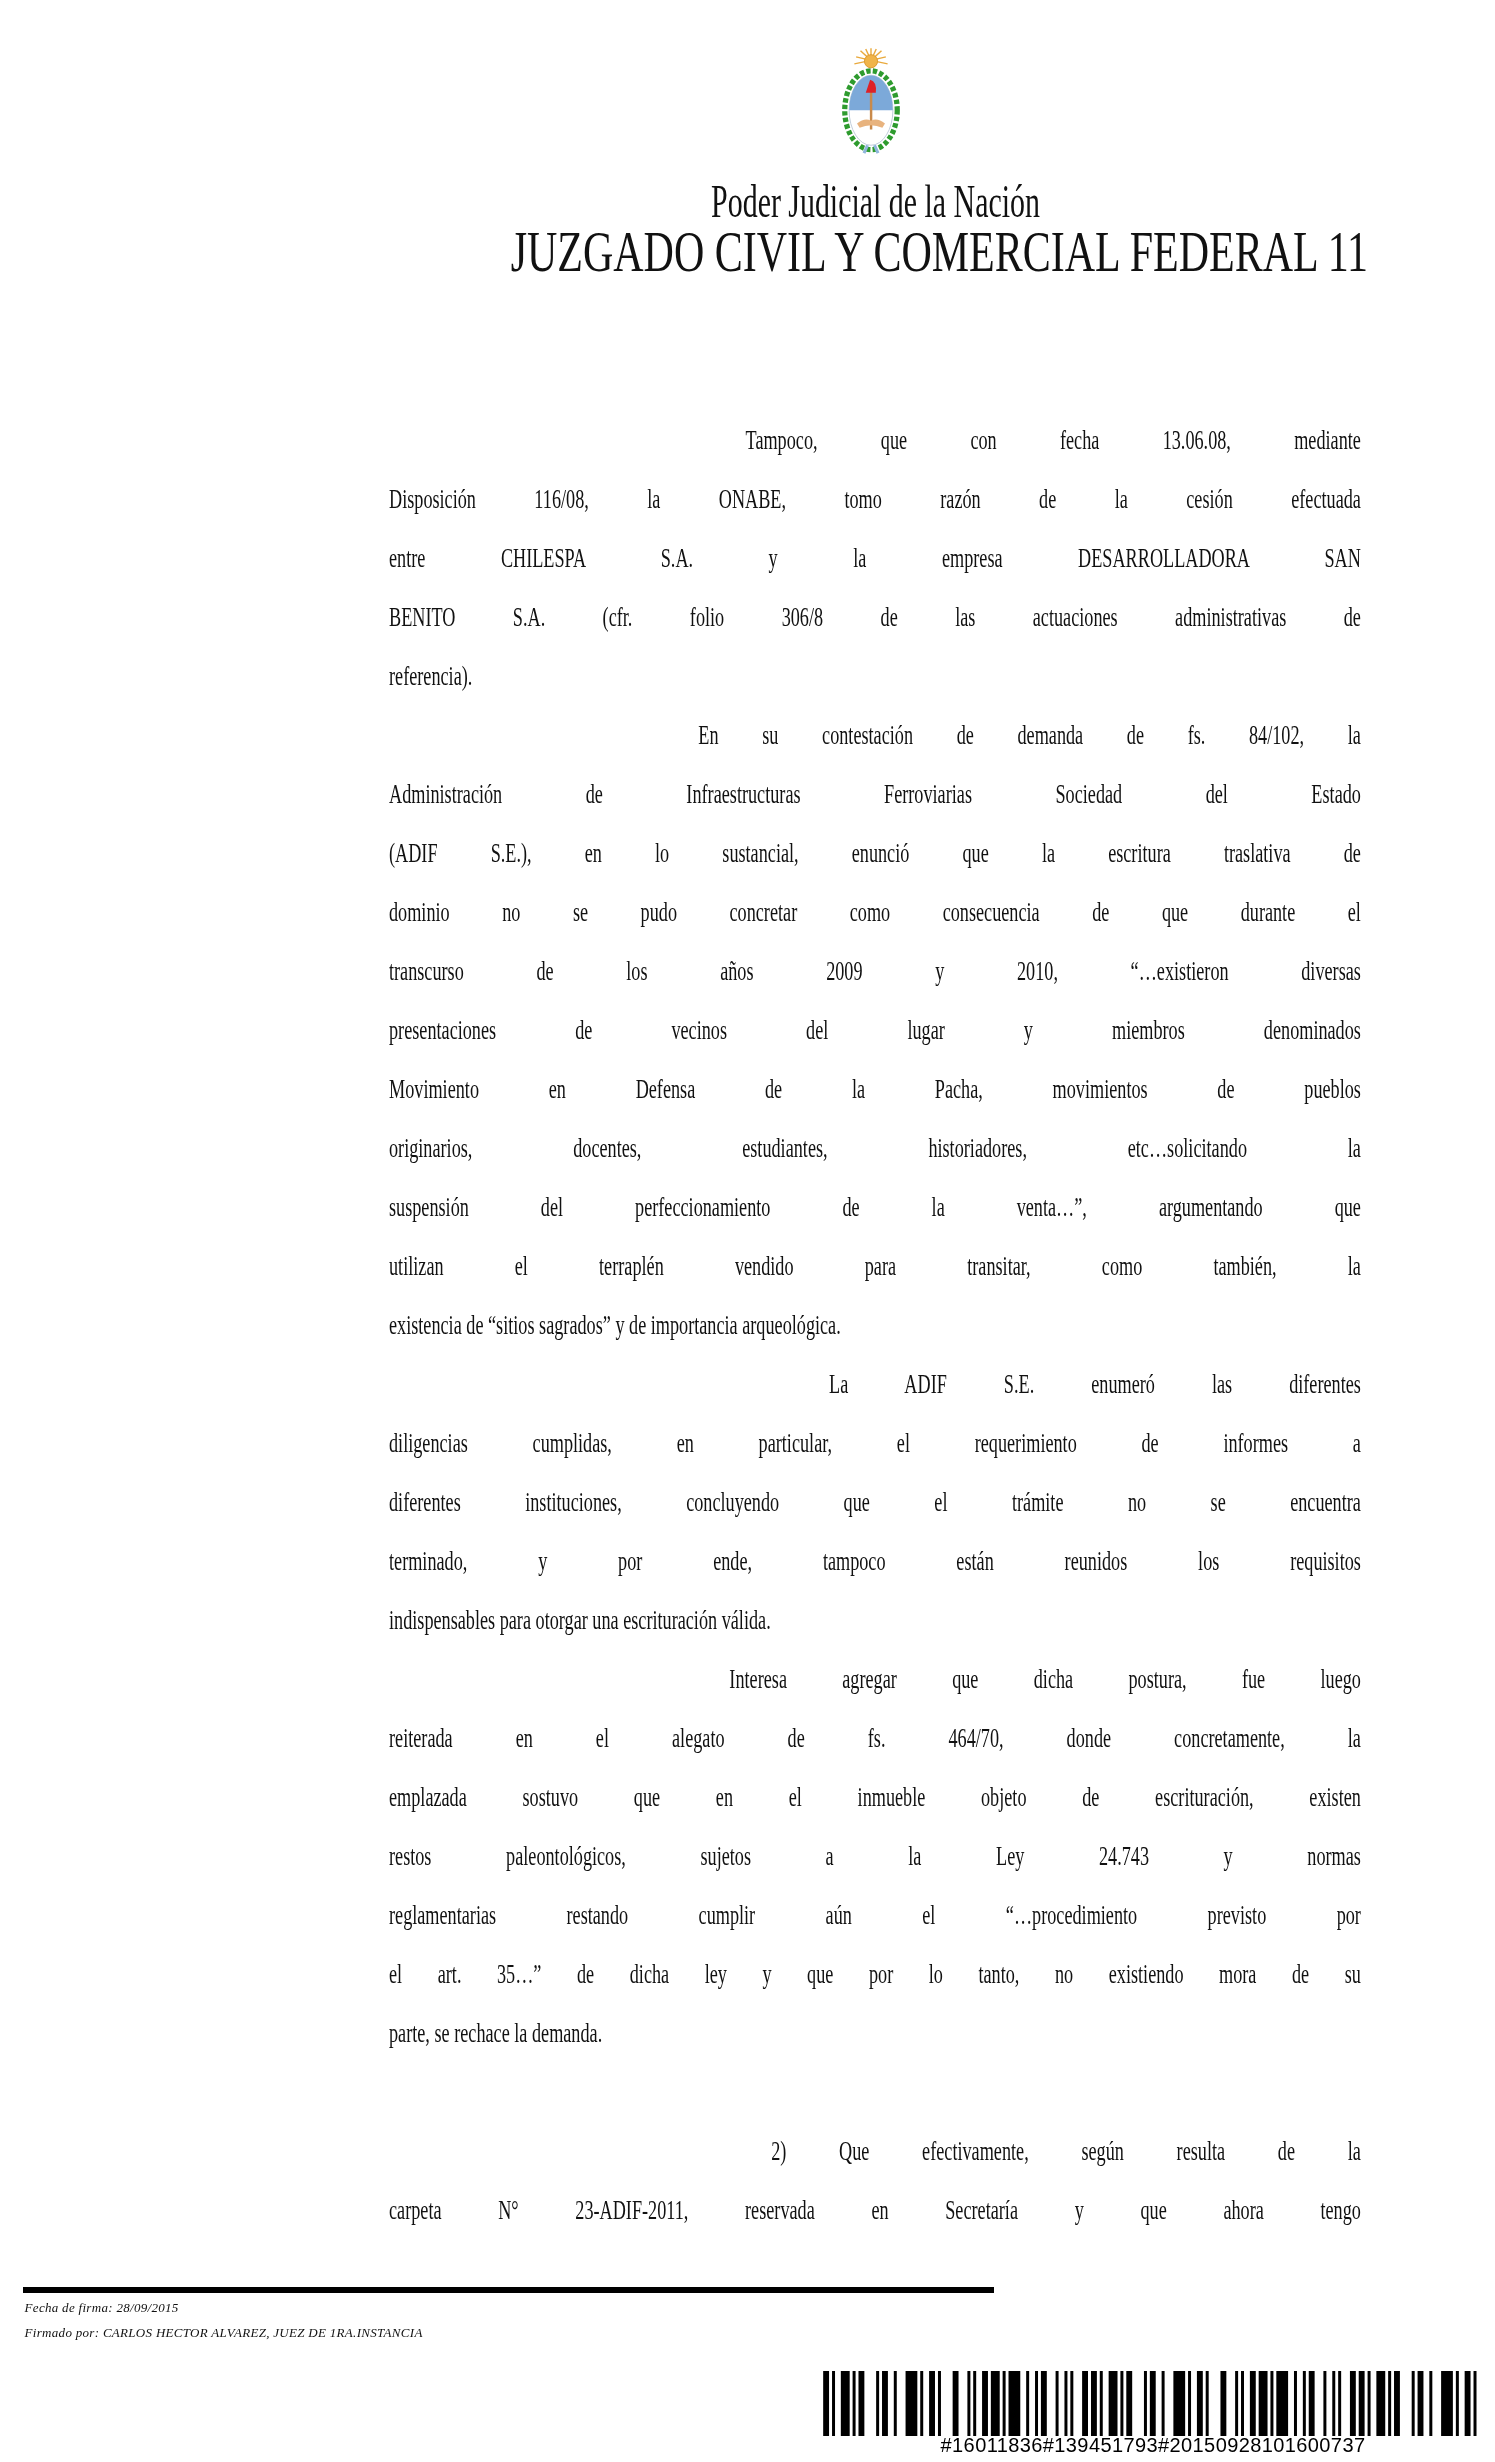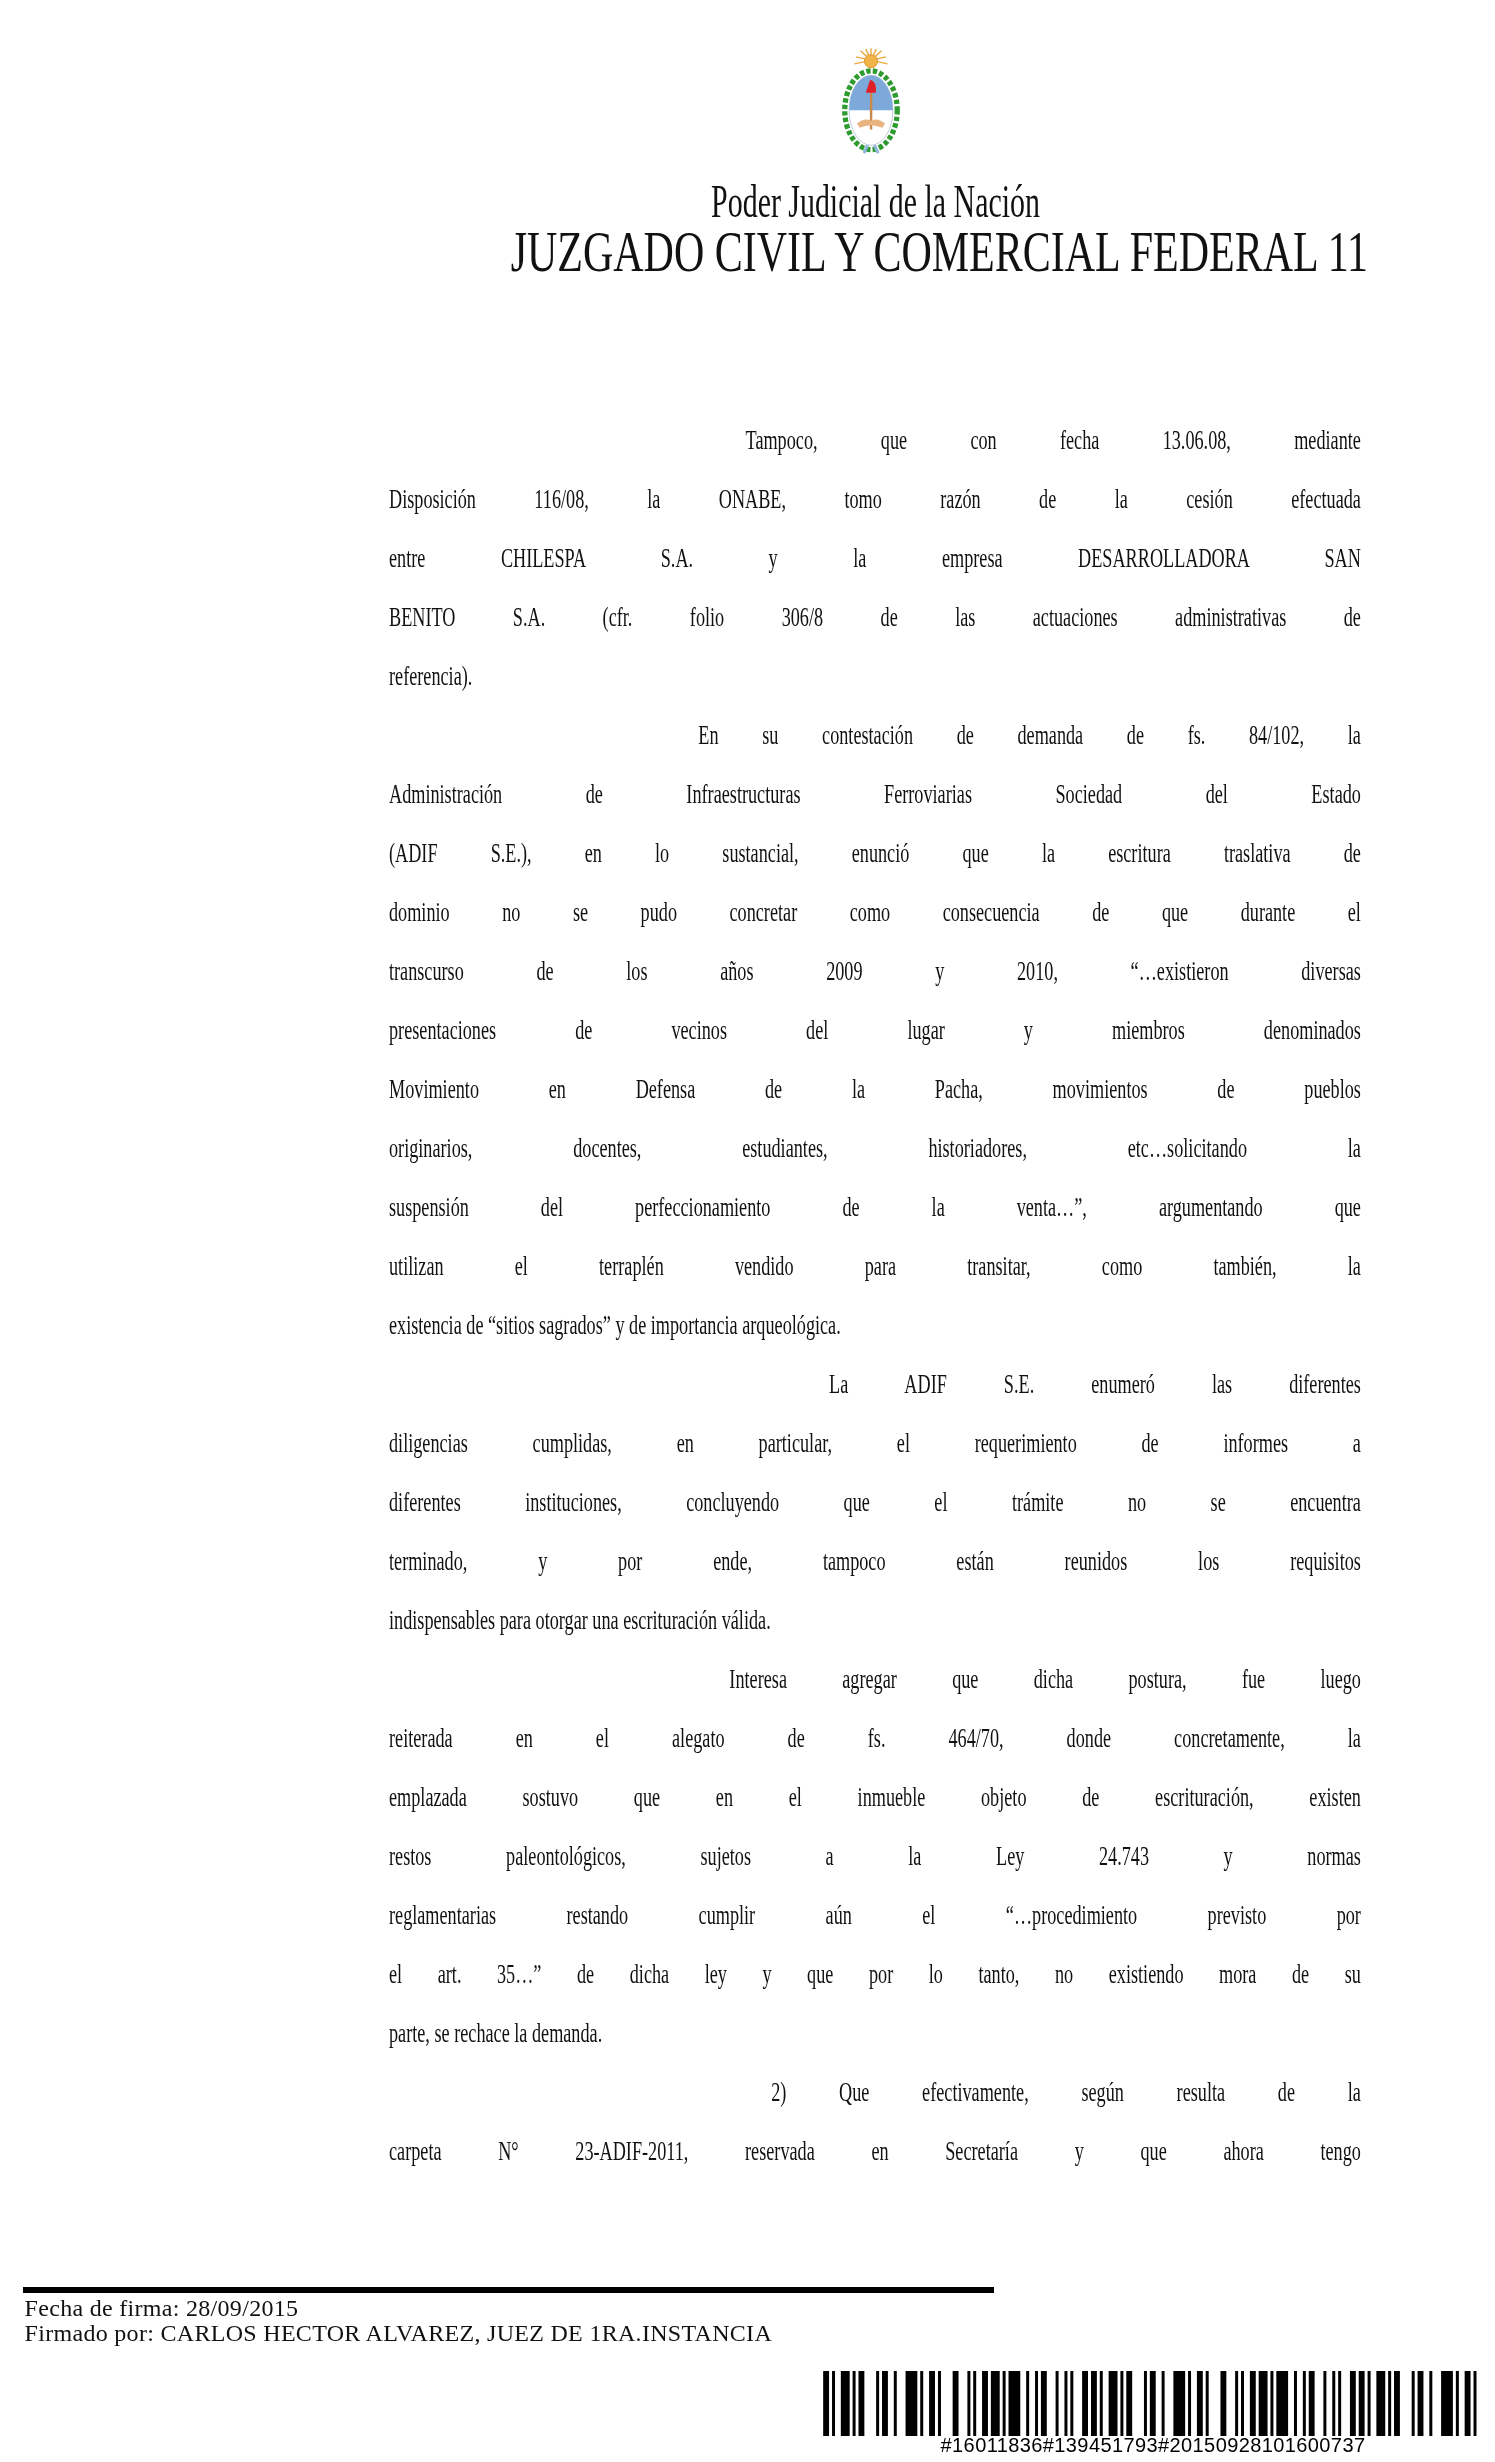--- a/index.html
+++ b/index.html
@@ -34,21 +34,21 @@
     width:1442px;
     transform:scaleX(0.674); transform-origin:0 50%;
     text-align:justify; text-align-last:justify;
     height:59px; white-space:normal; overflow:visible;
   }
   .line.last { text-align-last:left; }
   
   .rule { position:absolute; top:2287px; left:23px; width:971px; height:6.2px; background:#000; }
   .sig {
     position:absolute; left:24.6px; width:1055px;
-    font-size:24px; line-height:24.6px;
+    font-style:italic; font-size:13px; line-height:24.6px;
     letter-spacing:0.3px;
   }
   .sig1 { top:2296px; }
   .sig2 { top:2321px; }
   .barcode { position:absolute; top:2371px; left:823px; width:660px; height:65px; }
   .barcode-caption {
     position:absolute; top:2434px; left:823px; width:660px;
     font-family:"Liberation Sans", sans-serif;
     font-size:20px; font-weight:500; letter-spacing:0.4px;
     text-align:center; color:#000;
@@ -118,21 +118,21 @@
       </div>
       <div class="para">
         <div class="line" style="text-indent: 505px;">Interesa agregar que dicha postura, fue luego</div>
         <div class="line">reiterada en el alegato de fs. 464/70, donde concretamente, la</div>
         <div class="line">emplazada sostuvo que en el inmueble objeto de escrituración, existen</div>
         <div class="line">restos paleontológicos,  sujetos a la Ley 24.743 y normas</div>
         <div class="line">reglamentarias restando cumplir aún el “…procedimiento previsto por</div>
         <div class="line">el art. 35…” de dicha ley y que por lo tanto, no existiendo mora de su</div>
         <div class="line last">parte, se rechace la demanda.</div>
       </div>
-      <div class="para" style="">
+      <div class="para" style="margin-top: 59px;">
         <div class="line" style="text-indent: 567px;">2) Que efectivamente, según resulta de la</div>
         <div class="line">carpeta N° 23-ADIF-2011, reservada en Secretaría y que ahora tengo</div>
       </div>
     </main>
 
   <div class="rule"></div>
   <div class="sig sig1">Fecha de firma: 28/09/2015</div>
   <div class="sig sig2">Firmado por: CARLOS HECTOR ALVAREZ, JUEZ DE 1RA.INSTANCIA</div>
   <div class="barcode" id="barcode"><svg width="660" height="65" viewBox="0 0 751 74" xmlns="http://www.w3.org/2000/svg">
         <rect x="0.0" y="0" width="6.7" height="74" fill="#000"></rect>

